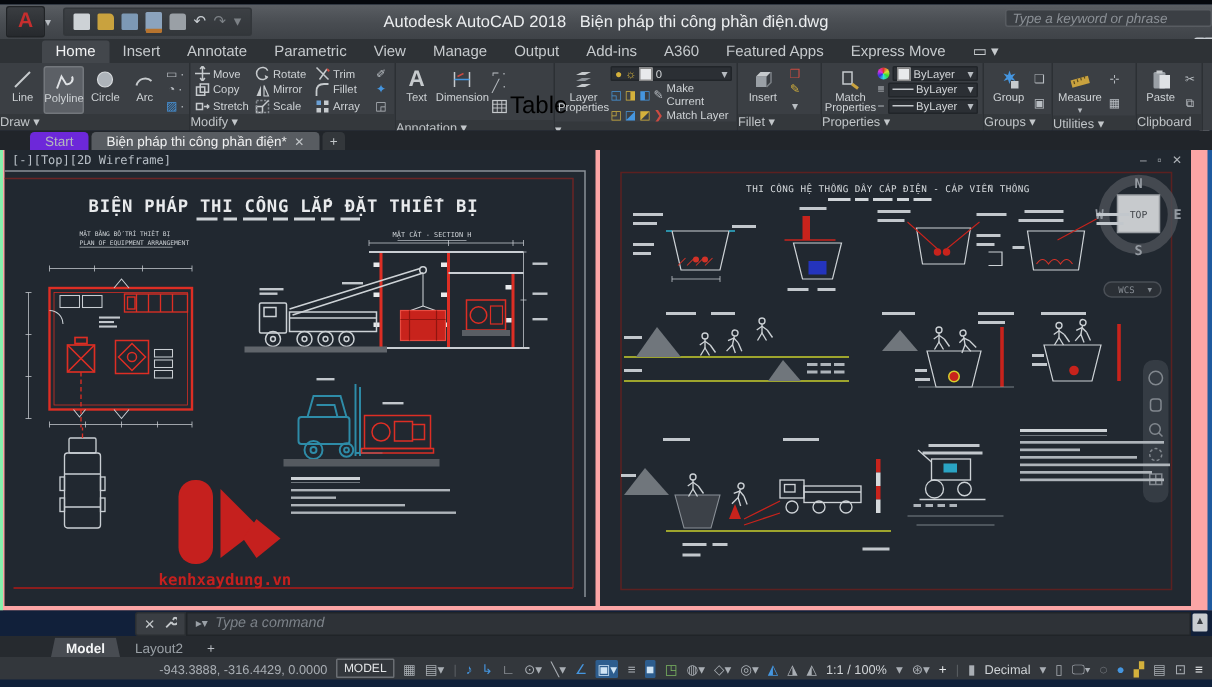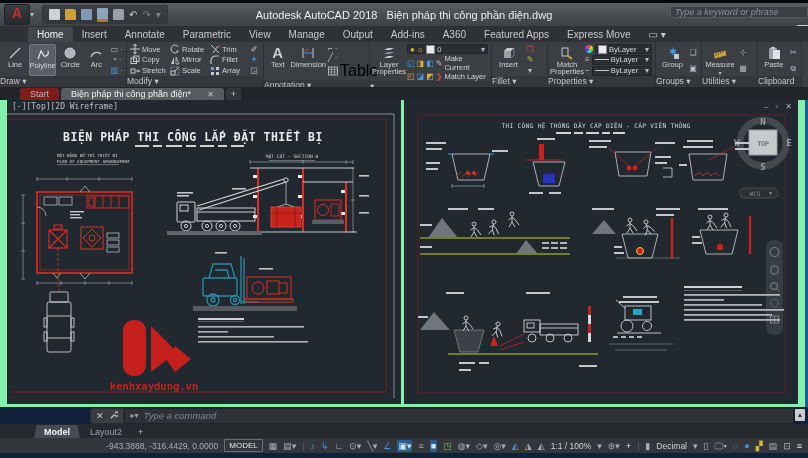--- a/index.html
+++ b/index.html
@@ -60,27 +60,27 @@
   .combo .cfill{flex:1}
   .swatch{width:7px;height:7px;background:#e8eaec;border:1px solid #888;}
   .colcol{display:flex;flex-direction:column;justify-content:space-around;}
   .iconstack{display:flex;flex-direction:column;justify-content:space-around;align-items:center;width:14px;}
   .tinyrow{display:flex;gap:2px;align-items:center;}
   .tiny{font-size:8px;color:#b9bec3;line-height:9px;}
   .tiny.y{color:#d4b13c}.tiny.b{color:#4596e0}.tiny.r{color:#cc4b42}
   
   #filetabs{left:0;top:87px;width:808px;height:13px;background:#21252a;display:flex;align-items:flex-end;padding-left:20px;box-sizing:border-box;}
   .ftab{height:12px;font-size:9px;display:flex;align-items:center;padding:0 10px;border-radius:3px 3px 0 0;margin-right:2px;}
-  .ftab.start{background:#7f1d1d;color:#b4b8bc;}
-  .ftab.doc{background:#585c61;color:#f0f1f2;gap:16px;}
+  .ftab.start{background:#6d28d9;color:#b4b8bc;}
+  .ftab.doc{background:#585c61;color:#f0f1f2;gap:5px;}
   .ftab.doc .x{color:#c3c7ca;font-size:8px;}
   .ftab.plus{background:#33373b;color:#c3c7ca;padding:0 5px;font-size:9px;}
   
-  #drawwrap{left:0;top:100px;width:808px;height:307px;background:#86efac;
-     border-left:6px solid #86efac;border-right:3px solid #1f5a9e;box-sizing:border-box;}
+  #drawwrap{left:0;top:100px;width:808px;height:307px;background:#fca5a5;
+     border-left:2px solid #86efac;border-right:3px solid #1f5a9e;box-sizing:border-box;}
   .pane{position:absolute;top:0;height:304px;background:#212830;}
   #paneL{left:1px;width:394px;}
   #paneR{left:398px;width:394px;}
   #paneR-controls{position:absolute;right:6px;top:2px;color:#aeb3b8;font-size:8px;display:flex;gap:7px;z-index:5;}
   svg text{font-family:"DejaVu Sans Mono","Liberation Mono",monospace;}
   
   #cmddock{left:0;top:407px;width:808px;height:17px;background:#11203a;display:flex;align-items:center;}
   #cmdicons{margin-left:90px;height:14px;background:#3a3e43;border:1px solid #2a2e32;display:flex;align-items:center;gap:5px;padding:0 5px;color:#c3c7ca;font-size:9px;border-radius:2px 0 0 2px;}
   #cmdfield{flex:1;height:14px;background:#2e3237;border:1px solid #202428;display:flex;align-items:center;gap:5px;padding:0 6px;margin-right:14px;}
   #cmdfield .ph{color:#7d838a;font-size:9.5px;font-style:italic;}

